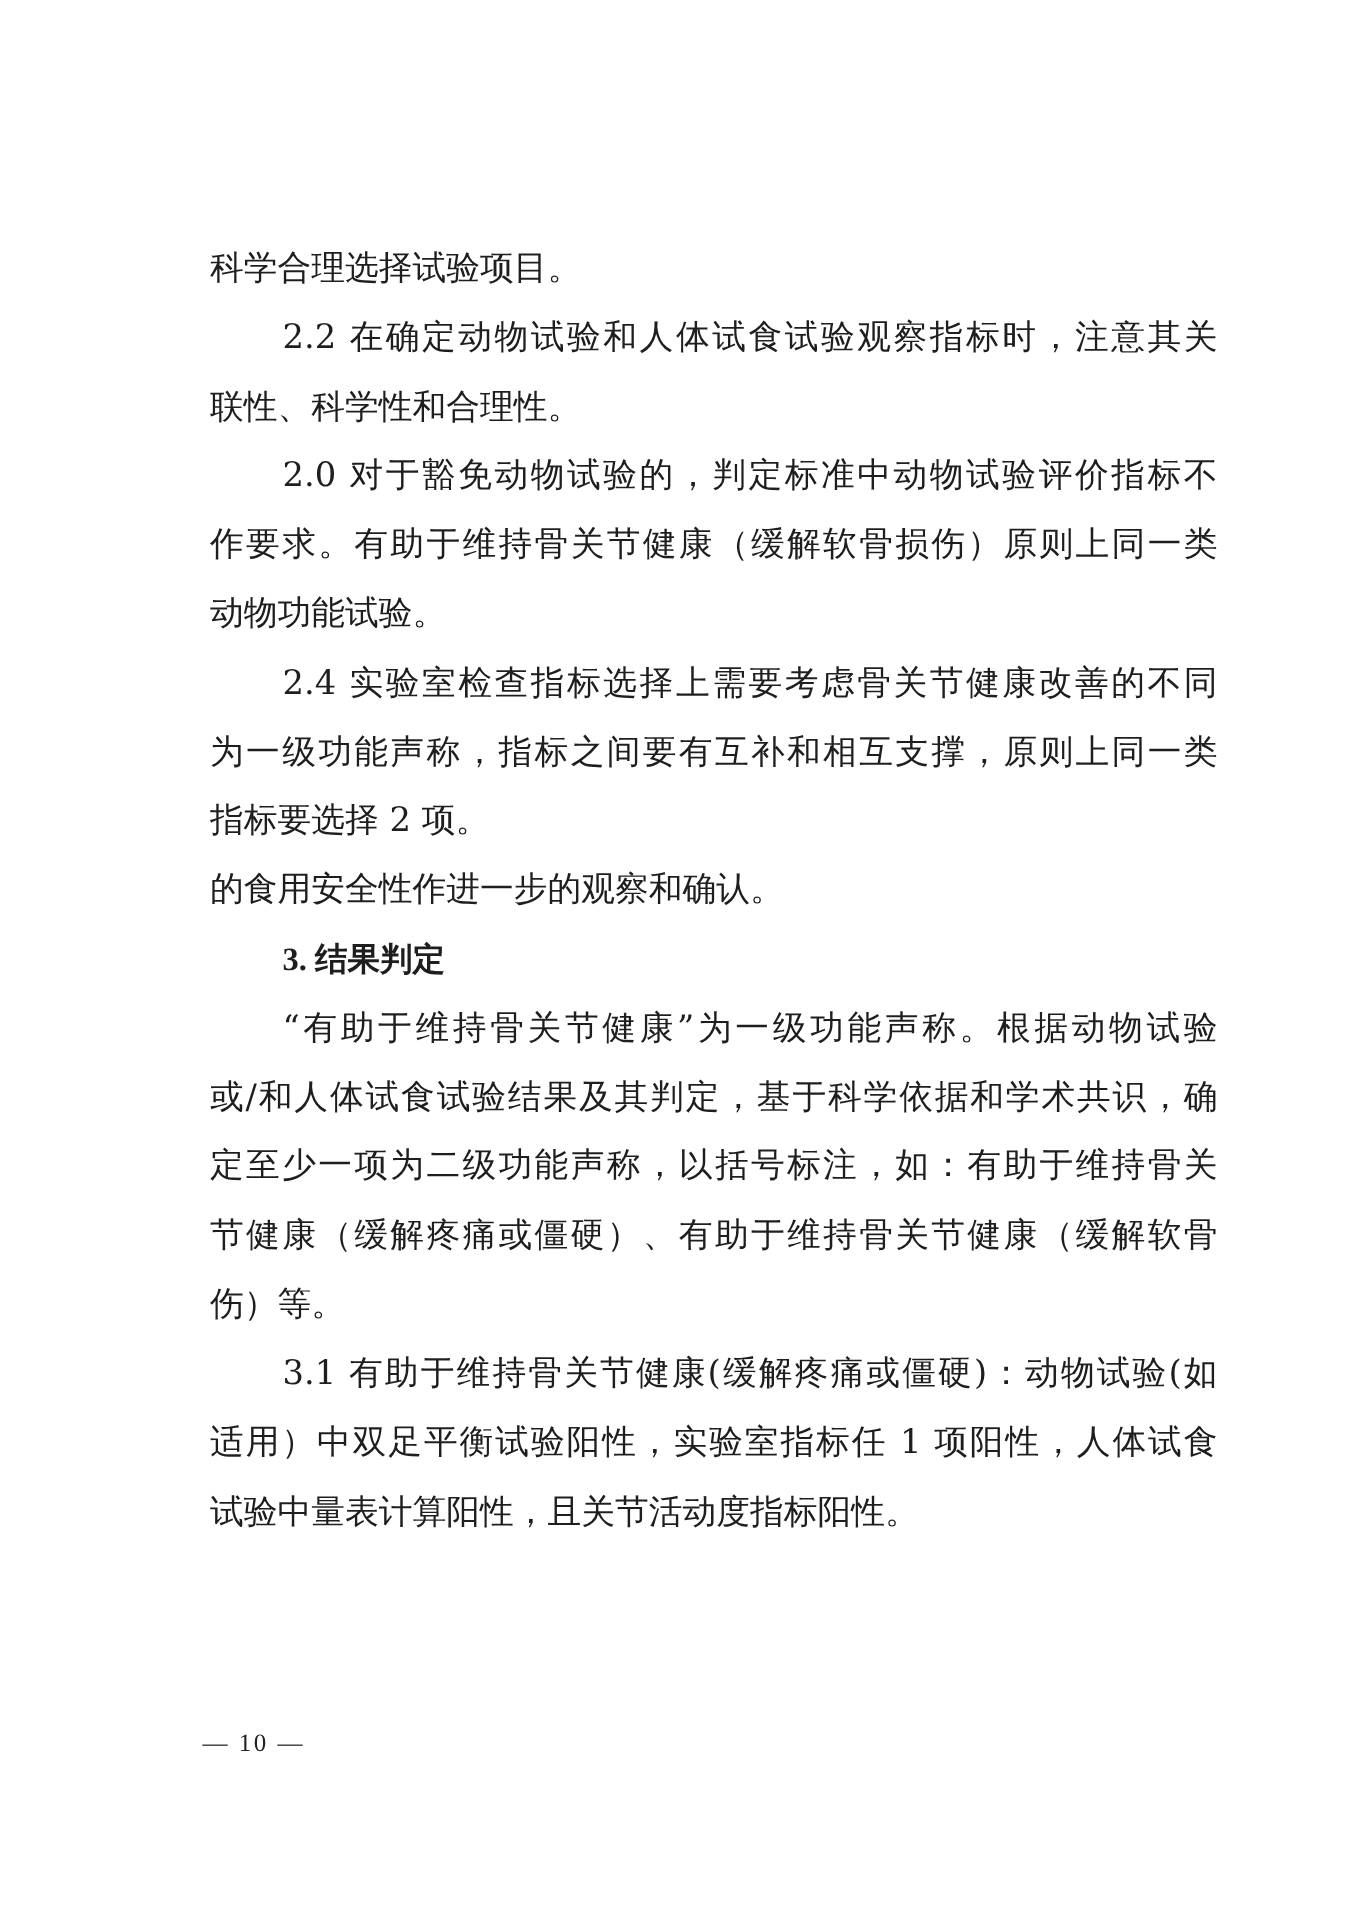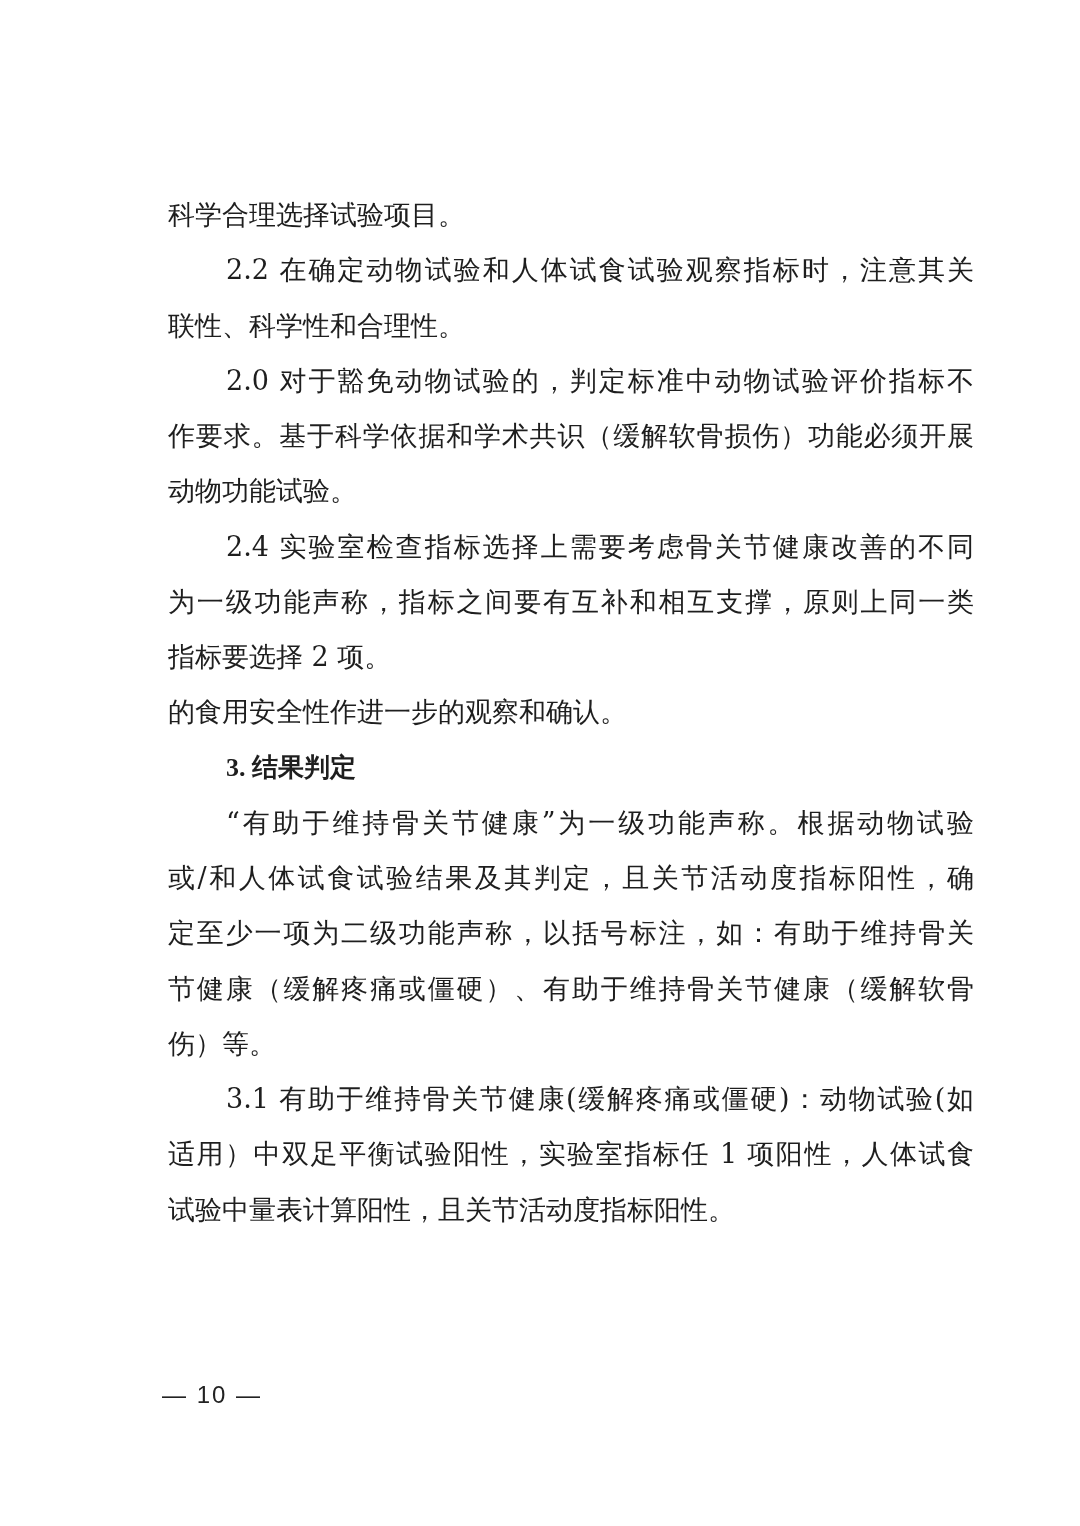--- a/index.html
+++ b/index.html
@@ -40,44 +40,44 @@
     .line.heading {
       font-family: Liberation Serif, serif;
       font-weight: bold;
       font-size: 26px;
       padding-left: 58px;
     }
     .page-number {
       position: absolute;
       left: 162px;
       top: 1377px;
-      font-size: 24px;
+      font-size: 20px;
       line-height: 36px;
       color: #222;
-      font-family: Liberation Sans, sans-serif;
+      font-family: Liberation Serif, serif;
       letter-spacing: 2px;
     }
   </style>
 </head>
 <body>
 
 <div class="page">
   <span class="line">科学合理选择试验项目。</span>
   <span class="line full indent">2.2 在确定动物试验和人体试食试验观察指标时，注意其关</span>
   <span class="line">联性、科学性和合理性。</span>
   <span class="line full indent">2.0 对于豁免动物试验的，判定标准中动物试验评价指标不</span>
-  <span class="line full">作要求。基于科学依据和学术共识（缓解软骨损伤）功能必须开展</span>
+  <span class="line full">作要求。有助于维持骨关节健康（缓解软骨损伤）原则上同一类</span>
   <span class="line">动物功能试验。</span>
   <span class="line full indent">2.4 实验室检查指标选择上需要考虑骨关节健康改善的不同</span>
   <span class="line full">为一级功能声称，指标之间要有互补和相互支撑，原则上同一类</span>
   <span class="line">指标要选择 2 项。</span>
   <span class="line">的食用安全性作进一步的观察和确认。</span>
   <span class="line heading">3. 结果判定</span>
   <span class="line full indent">“有助于维持骨关节健康”为一级功能声称。根据动物试验</span>
-  <span class="line full">或/和人体试食试验结果及其判定，且关节活动度指标阳性，确</span>
+  <span class="line full">或/和人体试食试验结果及其判定，基于科学依据和学术共识，确</span>
   <span class="line full">定至少一项为二级功能声称，以括号标注，如：有助于维持骨关</span>
   <span class="line full">节健康（缓解疼痛或僵硬）、有助于维持骨关节健康（缓解软骨</span>
   <span class="line">伤）等。</span>
   <span class="line full indent">3.1 有助于维持骨关节健康(缓解疼痛或僵硬)：动物试验(如</span>
   <span class="line full">适用）中双足平衡试验阳性，实验室指标任 1 项阳性，人体试食</span>
   <span class="line">试验中量表计算阳性，且关节活动度指标阳性。</span>
 </div>
 
 <div class="page-number">— 10 —</div>
 

